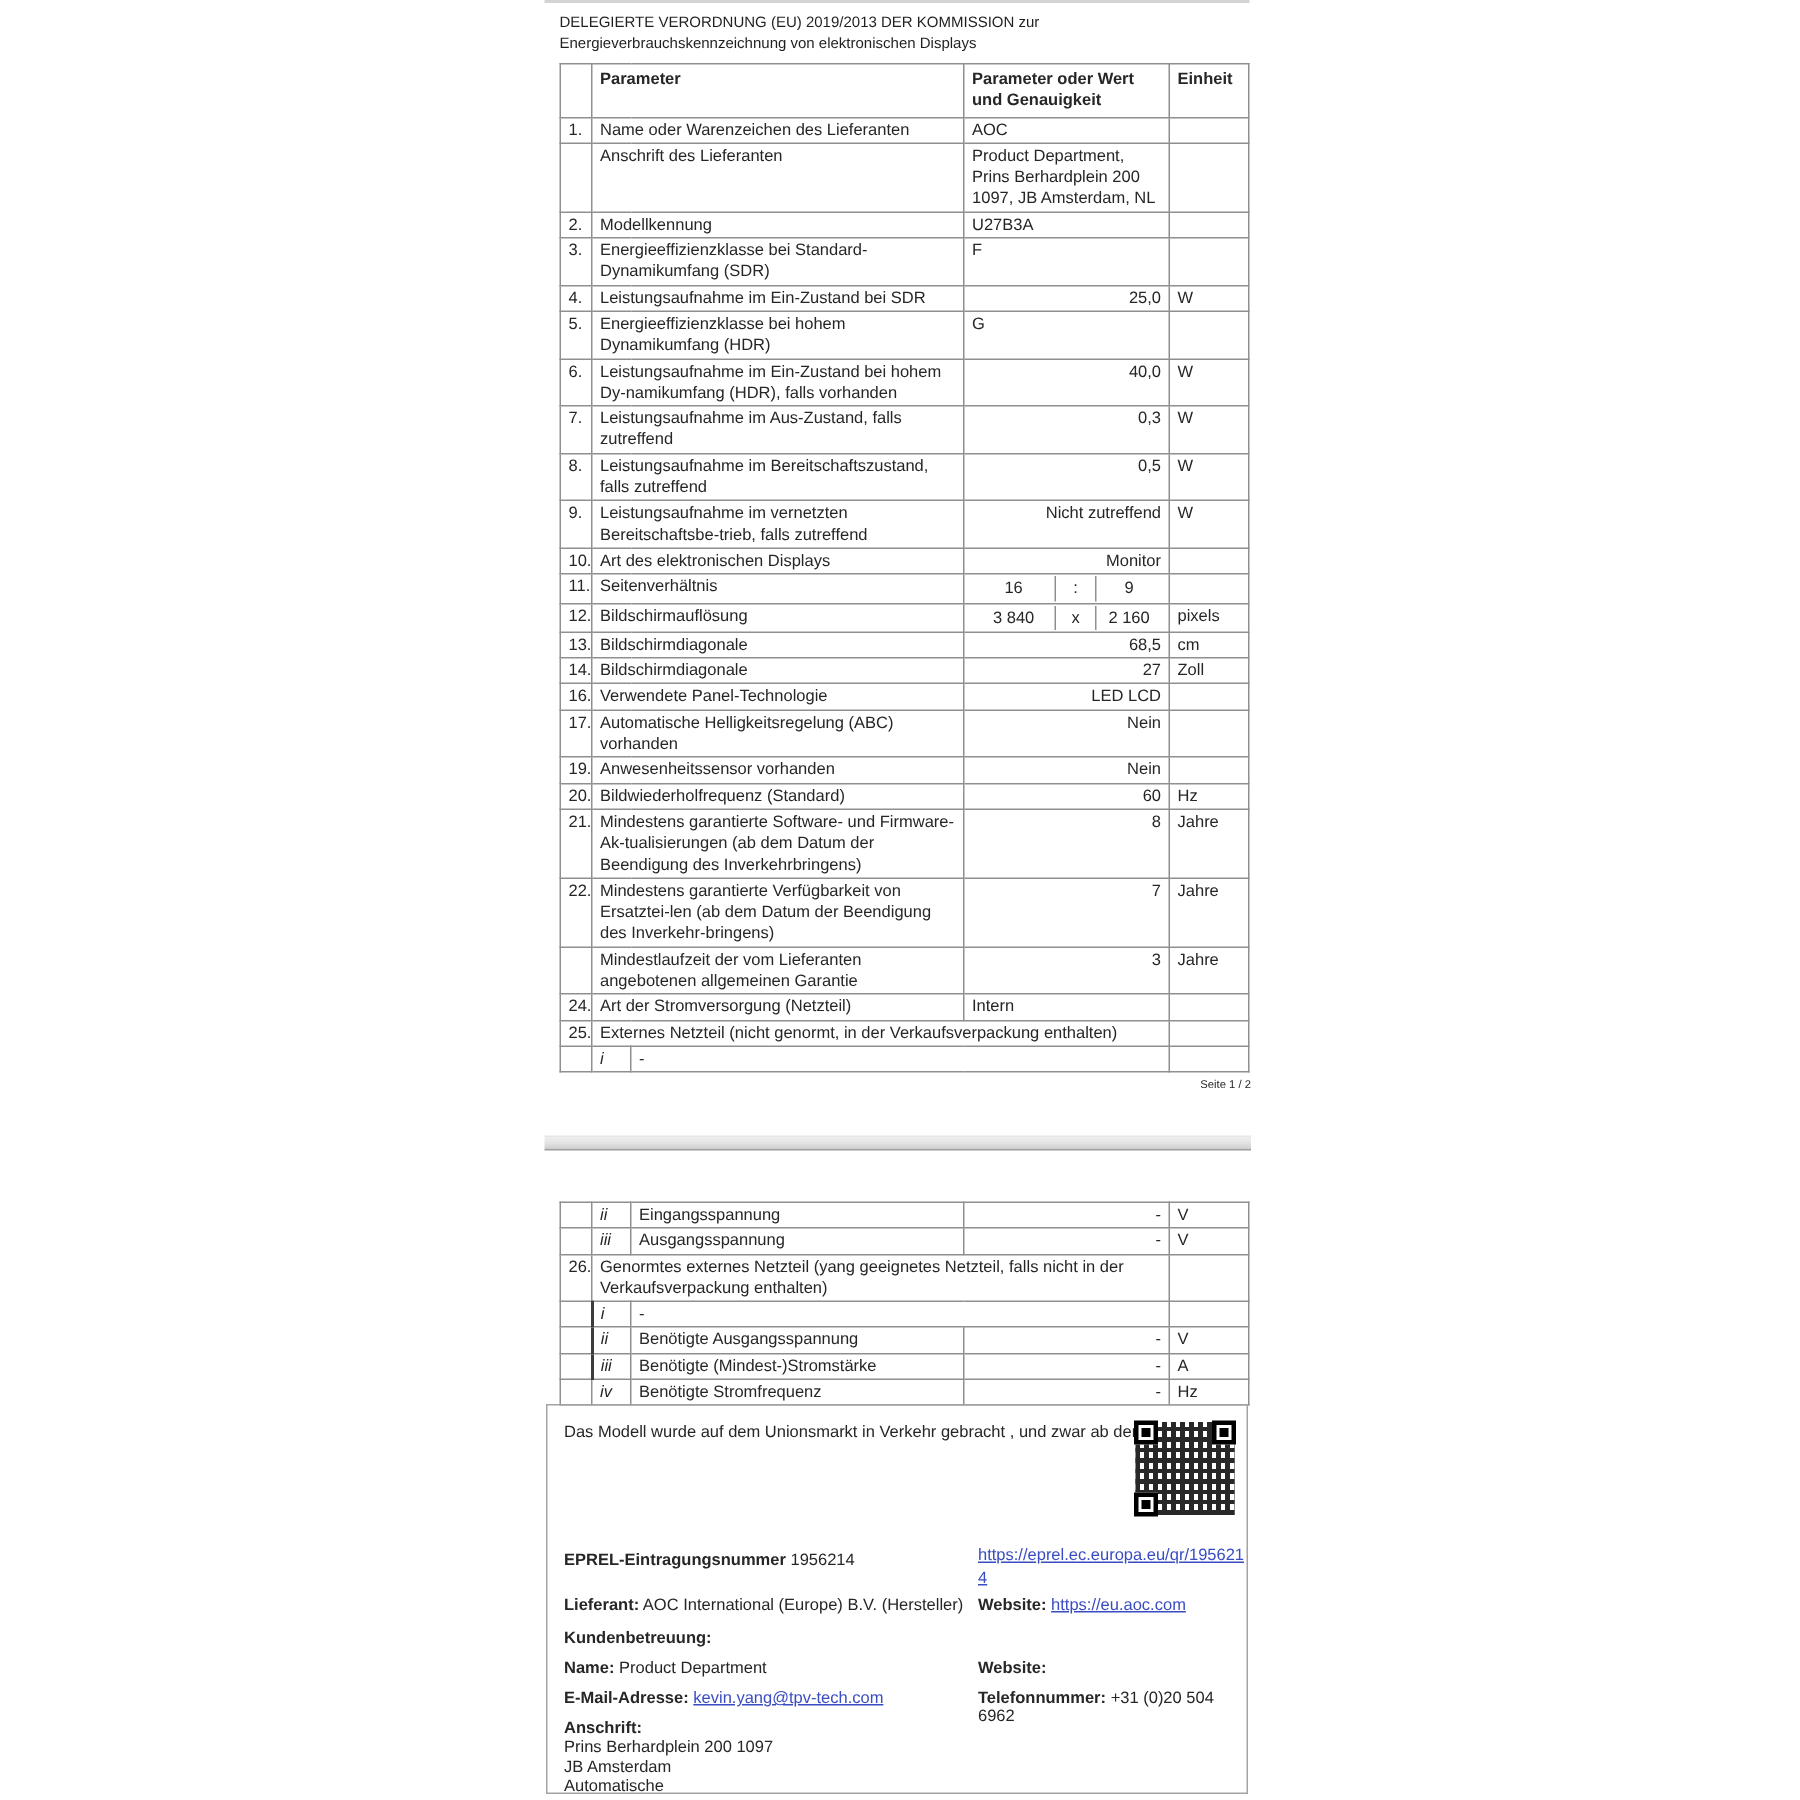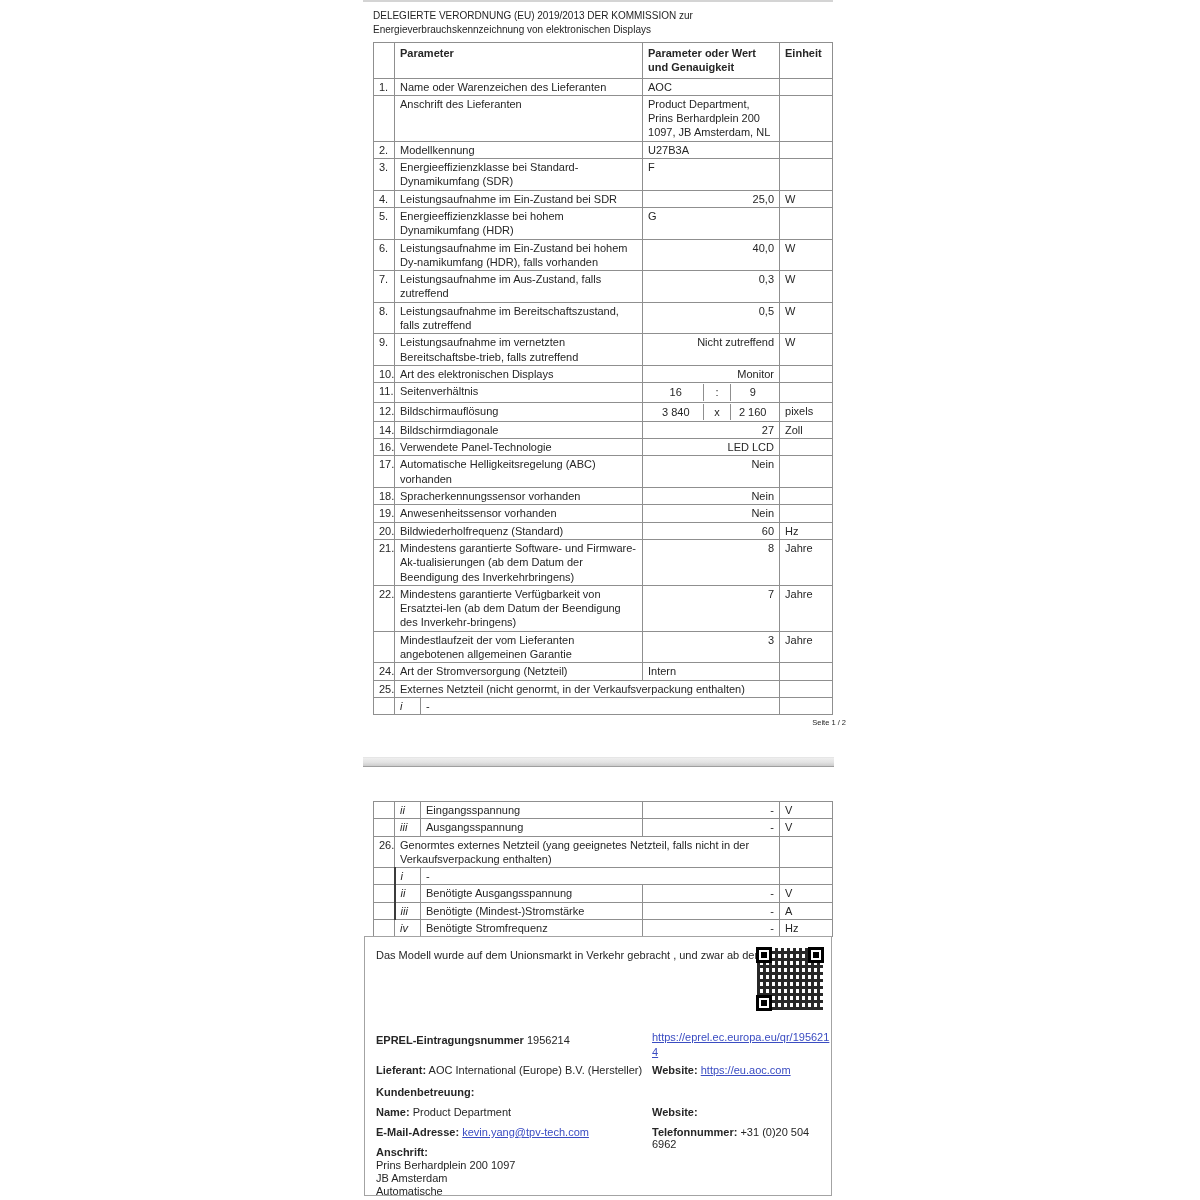--- a/index.html
+++ b/index.html
@@ -16,21 +16,21 @@
   td.roman.leftbar{border-left:2px solid #3c3c3c;}
   td.val.right{text-align:right;}
   td.unit{padding-left:5px;}
   td.thick{border-bottom:2.5px solid #1c1c1c;}
   td.splitcell{padding:0;}
   .split{display:flex;width:100%;}
   .split span{display:block;text-align:center;padding:1px 0;}
   .split .s1{flex:0 0 44%;}
   .split .s2{flex:0 0 20%;border-left:1px solid #8f8f8f;border-right:1px solid #8f8f8f;}
   .split .s3{flex:0 0 35%;}
-  .pagefooter{width:459px;margin:3px 0 0 24px;text-align:right;font-size:7.5px;color:#1f1f1f;}
+  .pagefooter{width:459px;margin:3px 0 0 12px;text-align:right;font-size:7.5px;color:#1f1f1f;}
   .separator{position:absolute;left:363px;top:757px;width:471px;height:8px;
     background:linear-gradient(180deg,#efefef 0%,#e2e2e2 55%,#cccccc 100%);
     border-top:1px solid #e6e6e6;border-bottom:1px solid #9e9e9e;}
   .p2wrap{position:absolute;left:363px;top:801px;width:470px;}
   .infobox{position:absolute;left:364px;top:936px;width:466px;height:258px;border:1px solid #a3a3a3;font-size:11px;}
   .infobox .abs{position:absolute;}
   .intro{left:11px;top:12px;width:388px;white-space:nowrap;overflow:hidden;}
   .lbl{font-weight:bold;}
   a.lnk{color:#3a4cc2;text-decoration:underline;}
   .eprel-link{left:287px;top:93px;width:178px;word-break:break-all;line-height:15px;}
@@ -158,40 +158,40 @@
           <td class="splitcell">
             <div class="split">
               <span class="s1">3 840</span>
               <span class="s2">x</span>
               <span class="s3">2 160</span>
             </div>
           </td>
           <td class="unit">pixels</td>
         </tr>
         <tr>
+          <td class="num">13.</td>
+          <td class="param" colspan="2">Bildschirmdiagonale</td>
+          <td class="val right">68,5</td>
+          <td class="unit">cm</td>
+        </tr>
+        <tr>
           <td class="num">14.</td>
           <td class="param" colspan="2">Bildschirmdiagonale</td>
           <td class="val right">27</td>
           <td class="unit">Zoll</td>
         </tr>
         <tr>
           <td class="num">16.</td>
           <td class="param" colspan="2">Verwendete Panel-Technologie</td>
           <td class="val right">LED LCD</td>
           <td class="unit"></td>
         </tr>
         <tr>
           <td class="num">17.</td>
           <td class="param" colspan="2">Automatische Helligkeitsregelung (ABC) vorhanden</td>
-          <td class="val right">Nein</td>
-          <td class="unit"></td>
-        </tr>
-        <tr>
-          <td class="num">18.</td>
-          <td class="param" colspan="2">Spracherkennungssensor vorhanden</td>
           <td class="val right">Nein</td>
           <td class="unit"></td>
         </tr>
         <tr>
           <td class="num">19.</td>
           <td class="param" colspan="2">Anwesenheitssensor vorhanden</td>
           <td class="val right">Nein</td>
           <td class="unit"></td>
         </tr>
         <tr>

